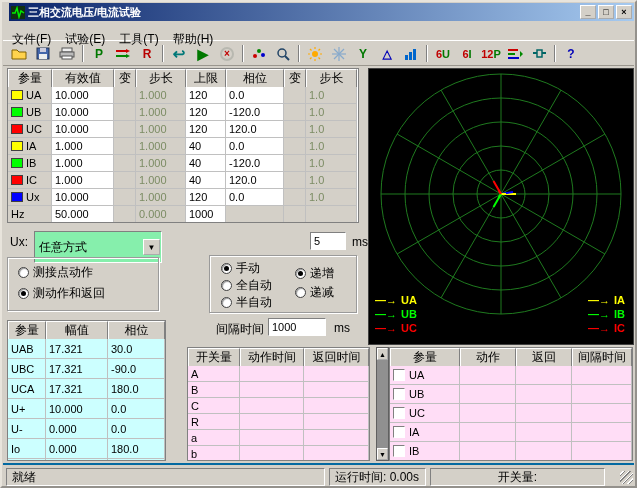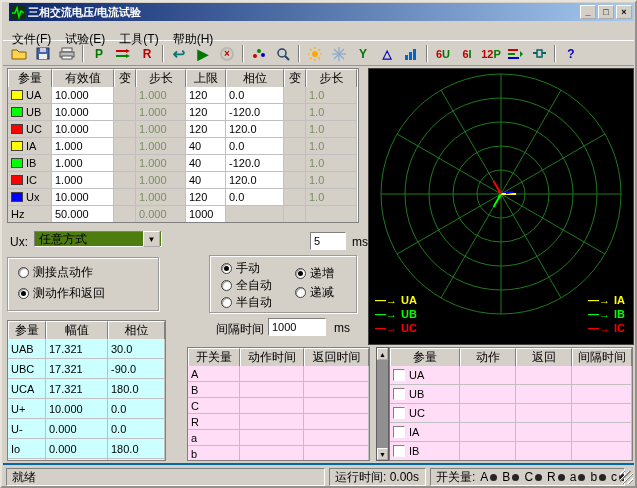--- a/index.html
+++ b/index.html
@@ -64,21 +64,21 @@
   .atable .tr.hrow { height:18px; }
 
   .namecell { gap:3px; }
   .swatch { width:12px; height:10px; border:1px solid #404040; flex:0 0 auto; }
 
   
   .lbl { position:absolute; font-size:12px; white-space:nowrap; }
   .tinput { position:absolute; background:#fff; border:1px solid;
             border-color:#808080 #fff #fff #808080; font-size:11px; padding:1px 3px;
             font-family:"Liberation Sans", sans-serif; }
-  .combo { position:absolute; height:16px; background:#4d7c0f; border:1px solid;
+  .combo { position:absolute; height:32px; background:#86efac; border:1px solid;
            border-color:#808080 #fff #fff #808080; display:flex; align-items:center; }
   .combo .val { flex:1; font-size:12px; padding-left:4px; }
   .combo .drop { width:17px; height:16px; background:#d4d0c8; border:1px outset #fff;
                  font-size:8px; display:flex; align-items:center; justify-content:center; margin-right:1px; }
   .groupbox { position:absolute; border:1px solid #9a9a9a;
               box-shadow:inset 1px 1px 0 #fff, 1px 1px 0 #fff; }
   .radio-row { position:absolute; display:flex; align-items:center; gap:4px; font-size:12px; white-space:nowrap; }
   .radio { width:11px; height:11px; border-radius:50%; background:#fff;
            border:1px solid #404040; box-shadow:inset 1px 1px 1px #9a9a9a; flex:0 0 auto; }
   .radio.sel::after { content:""; display:block; width:5px; height:5px; border-radius:50%;
@@ -608,21 +608,21 @@
       <div class="lrow">
           <span style="color: rgb(255, 0, 0);">—→</span>
           <span style="color: rgb(255, 0, 0);">IC</span>
         </div>
     </div>
   </div>
 
   <div class="statusbar">
     <div class="spanel" style="left:3px; width:319px;">就绪</div>
     <div class="spanel" style="left:326px; width:97px;">运行时间: 0.00s</div>
-    <div class="spanel" style="left:427px; width:195px;">
+    <div class="spanel" style="left:427px; width:175px;flex-direction:column;">
       <span>开关量:</span>
       <span class="swpair">
           <span>A</span>
           <span class="dot"></span>
         </span>
       <span class="swpair">
           <span>B</span>
           <span class="dot"></span>
         </span>
       <span class="swpair">

